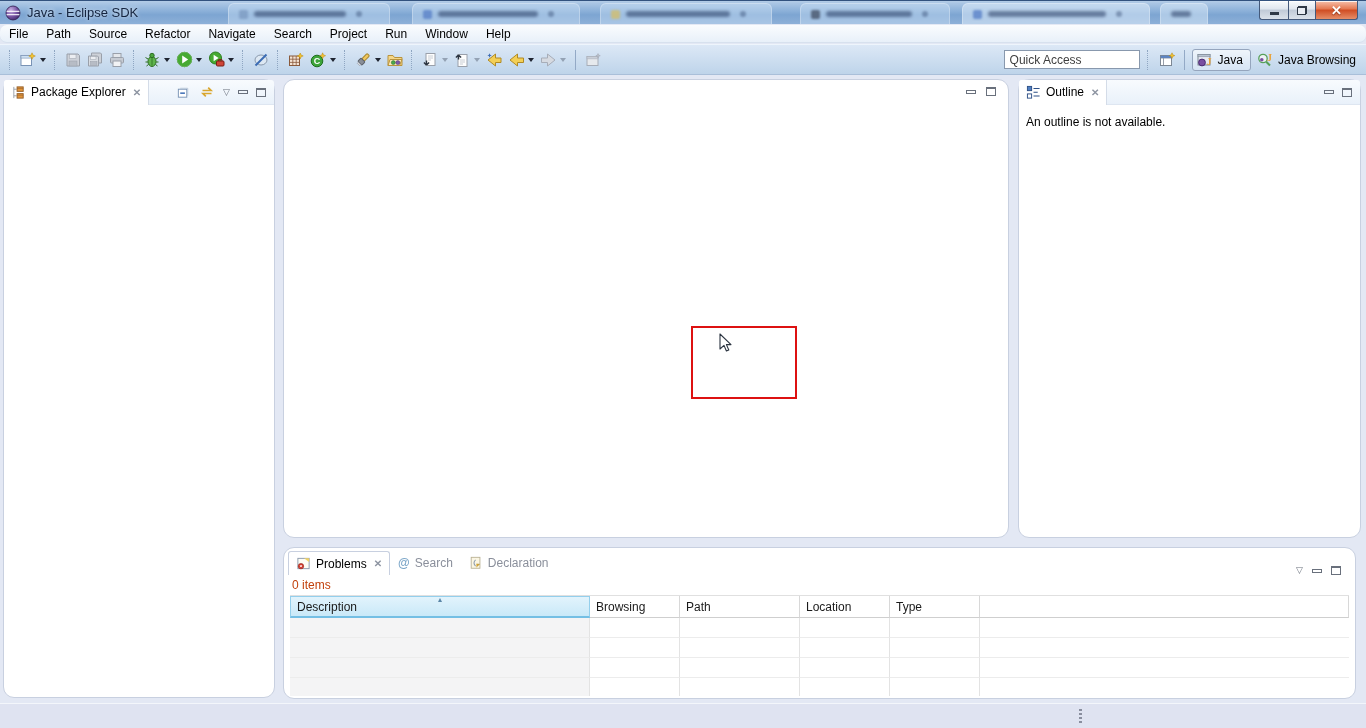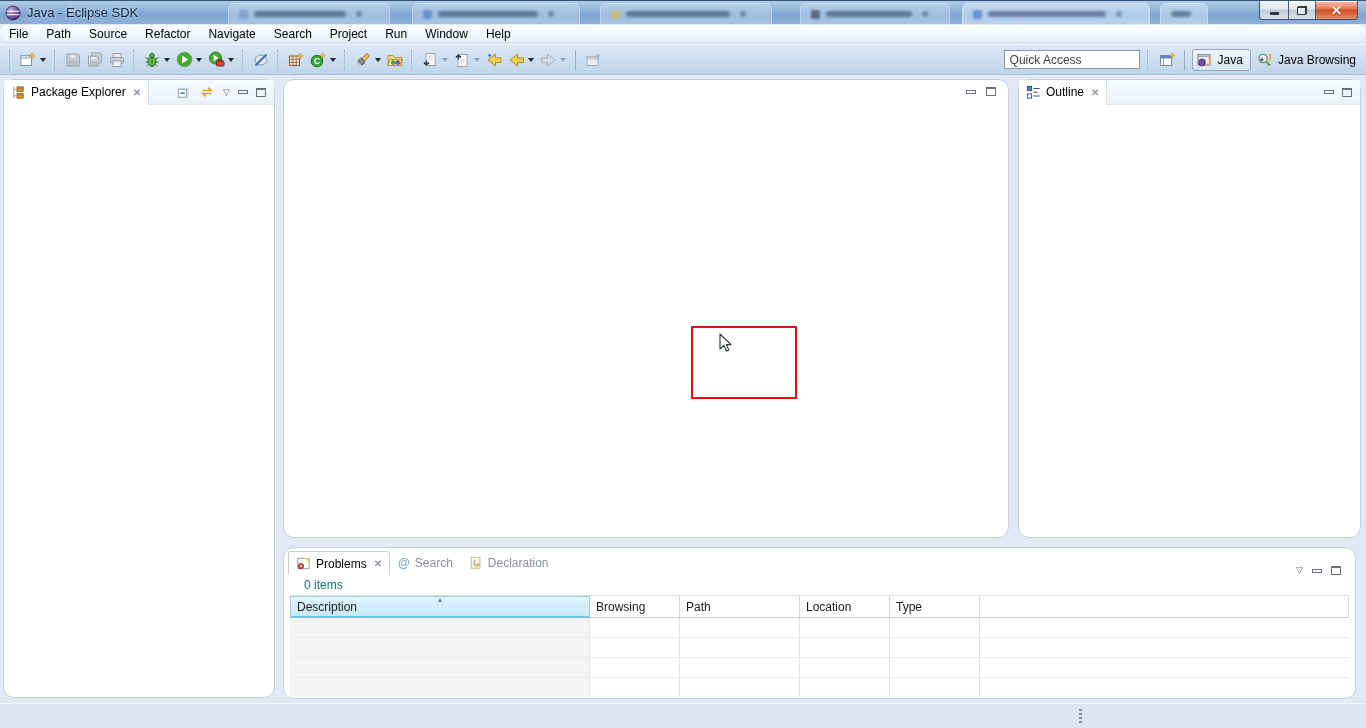--- a/index.html
+++ b/index.html
@@ -77,21 +77,21 @@
   .problems-panel { left:283px; top:547px; width:1073px; height:152px; }
 
   .editor-tools { position:absolute; right:12px; top:7px; display:flex; gap:10px; align-items:center; }
 
   .red-rect { position:absolute; left:407px; top:246px; width:106px; height:73px; border:2px solid #dd1111; background:#fff; }
   .cursor-svg { position:absolute; left:26px; top:5px; }
 
   .outline-msg { padding:10px 7px; font-size:12px; color:#000; }
 
   
-  .p-status { font-size:12px; color:#0f766e; padding:3px 0 2px 8px;margin-left:12px; }
+  .p-status { font-size:12px; color:#c2410c; padding:3px 0 2px 8px; }
   .ptable { position:absolute; left:6px; right:6px; top:47px; bottom:2px; border-top:1px solid #e0e0e0; overflow:hidden; }
   .prow { display:flex; height:20px; }
   .phead { height:22px; }
   .pcell { border-right:1px solid #e3e3e3; border-bottom:1px solid #ececec; height:100%; background:#fff; }
   .phead .pcell { background:#fff; border-right:1px solid #d8d8d8; border-bottom:1px solid #cfcfcf;
     font-size:12px; color:#1a1a1a; display:flex; align-items:center; padding-left:6px; position:relative; }
   .phead .sorted { background:linear-gradient(to bottom,#e2f3fc,#c9e9f8); border:1px solid #94cfec; border-bottom:2px solid #74bfe4; }
   .sort-arrow { position:absolute; top:-1px; left:50%; transform:translateX(-50%); font-size:8px; color:#5b86a8; line-height:8px; }
   .c0 { width:300px; } .c1 { width:90px; } .c2 { width:120px; } .c3 { width:90px; } .c4 { width:90px; }
   .cf { flex:1; border-right:none; }
@@ -445,20 +445,21 @@
     </div>
     <div class="vtools">
       <span>
           <i class="gi-min"></i>
         </span>
       <span>
           <i class="gi-max"></i>
         </span>
     </div>
   </div>
+  <div class="outline-msg">An outline is not available.</div>
 </div>
 
 <div class="panel problems-panel">
   <div class="ptabs">
     <div class="ptab-active">
       <svg width="15" height="15" viewBox="0 0 16 16">
         <rect x="2" y="2.5" width="12" height="11" fill="#fdfdf4" stroke="#8a99ac"></rect>
         <path d="M8.5 2.5H14v4z" fill="#f0d264"></path>
         <circle cx="5.3" cy="10.8" r="2.9" fill="#d23b2e" stroke="#8e1f14" stroke-width="0.6"></circle>
         <path d="M4.2 9.7l2.2 2.2M6.4 9.7l-2.2 2.2" stroke="#fff" stroke-width="0.9"></path>

